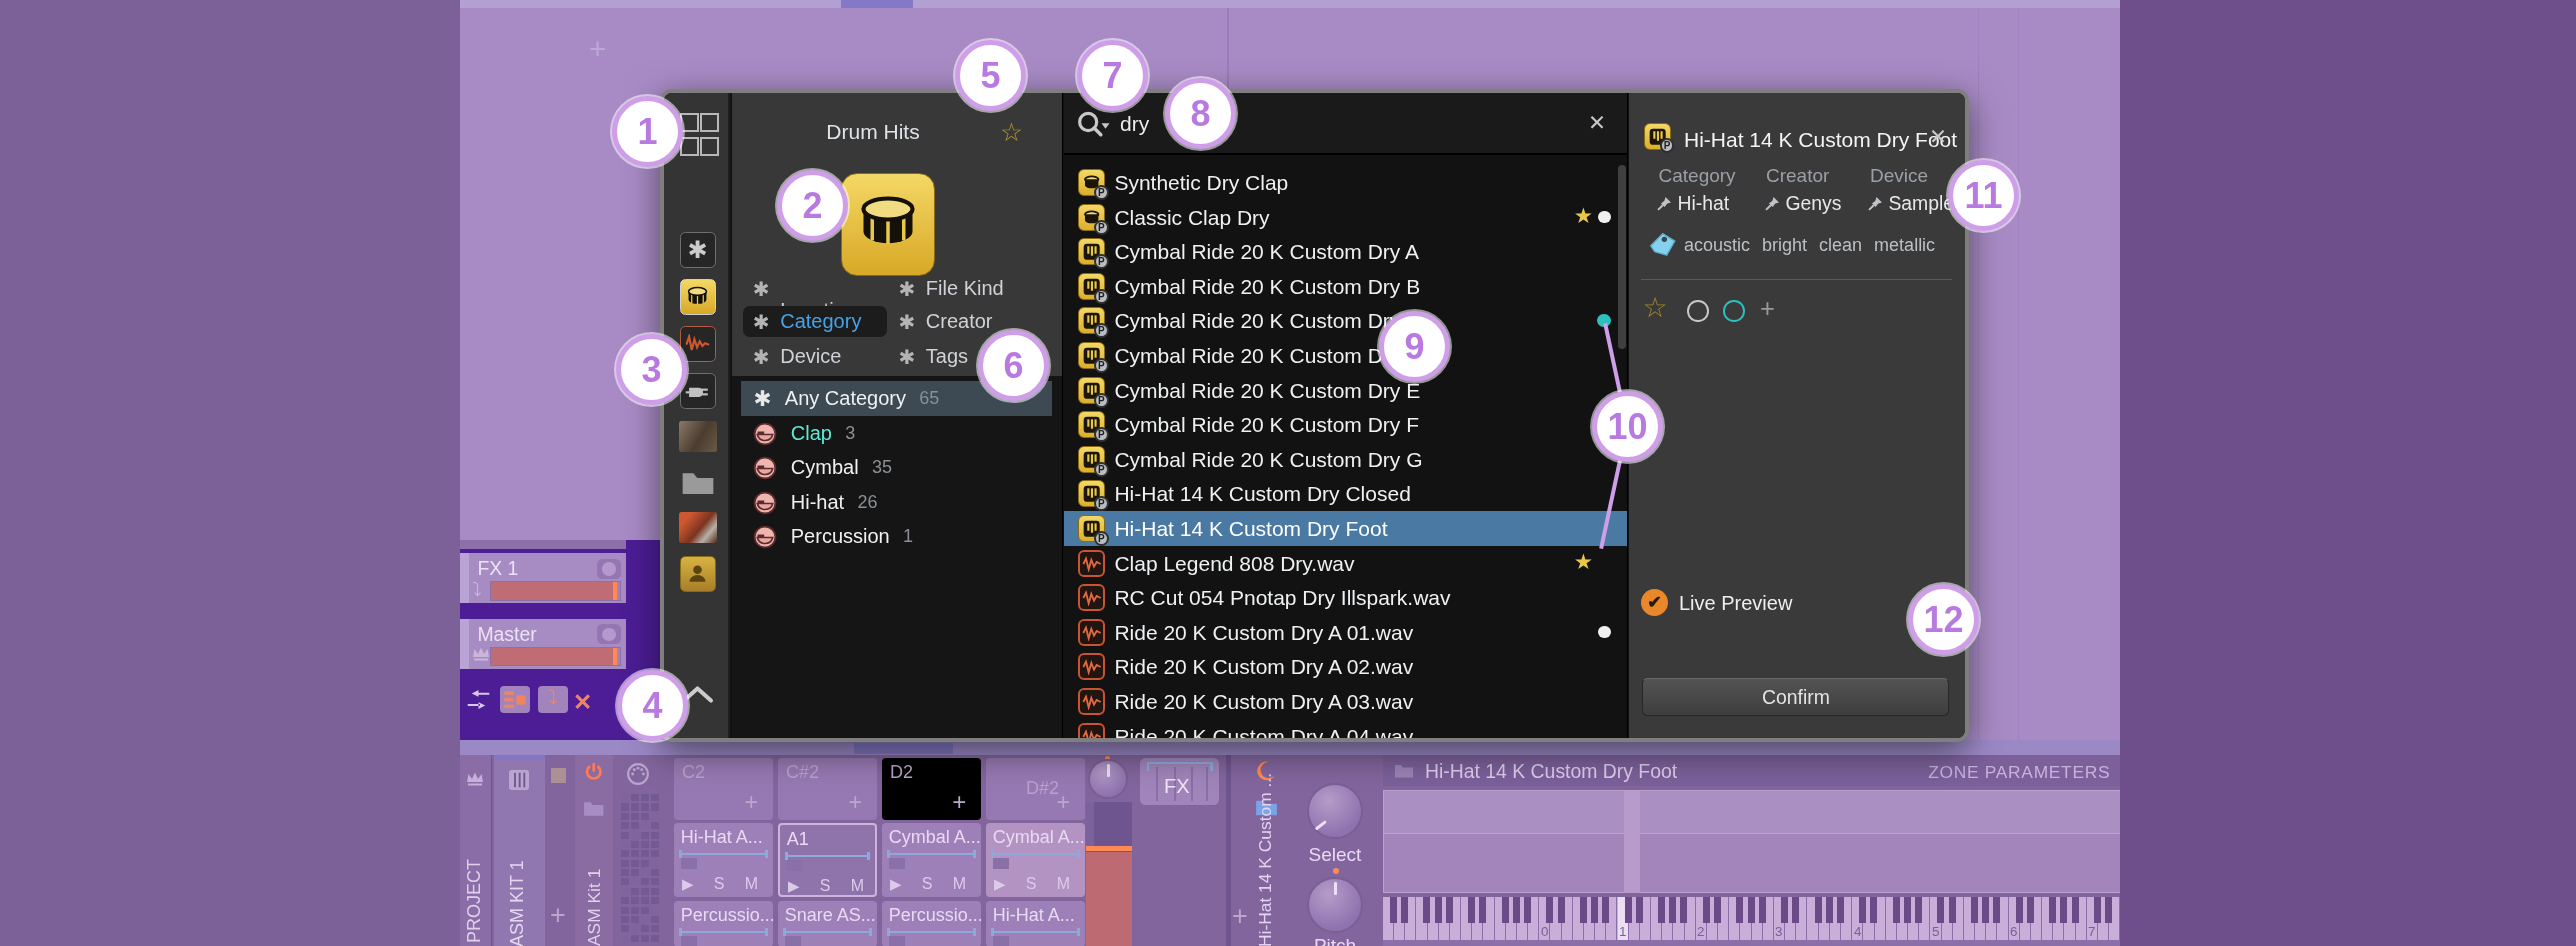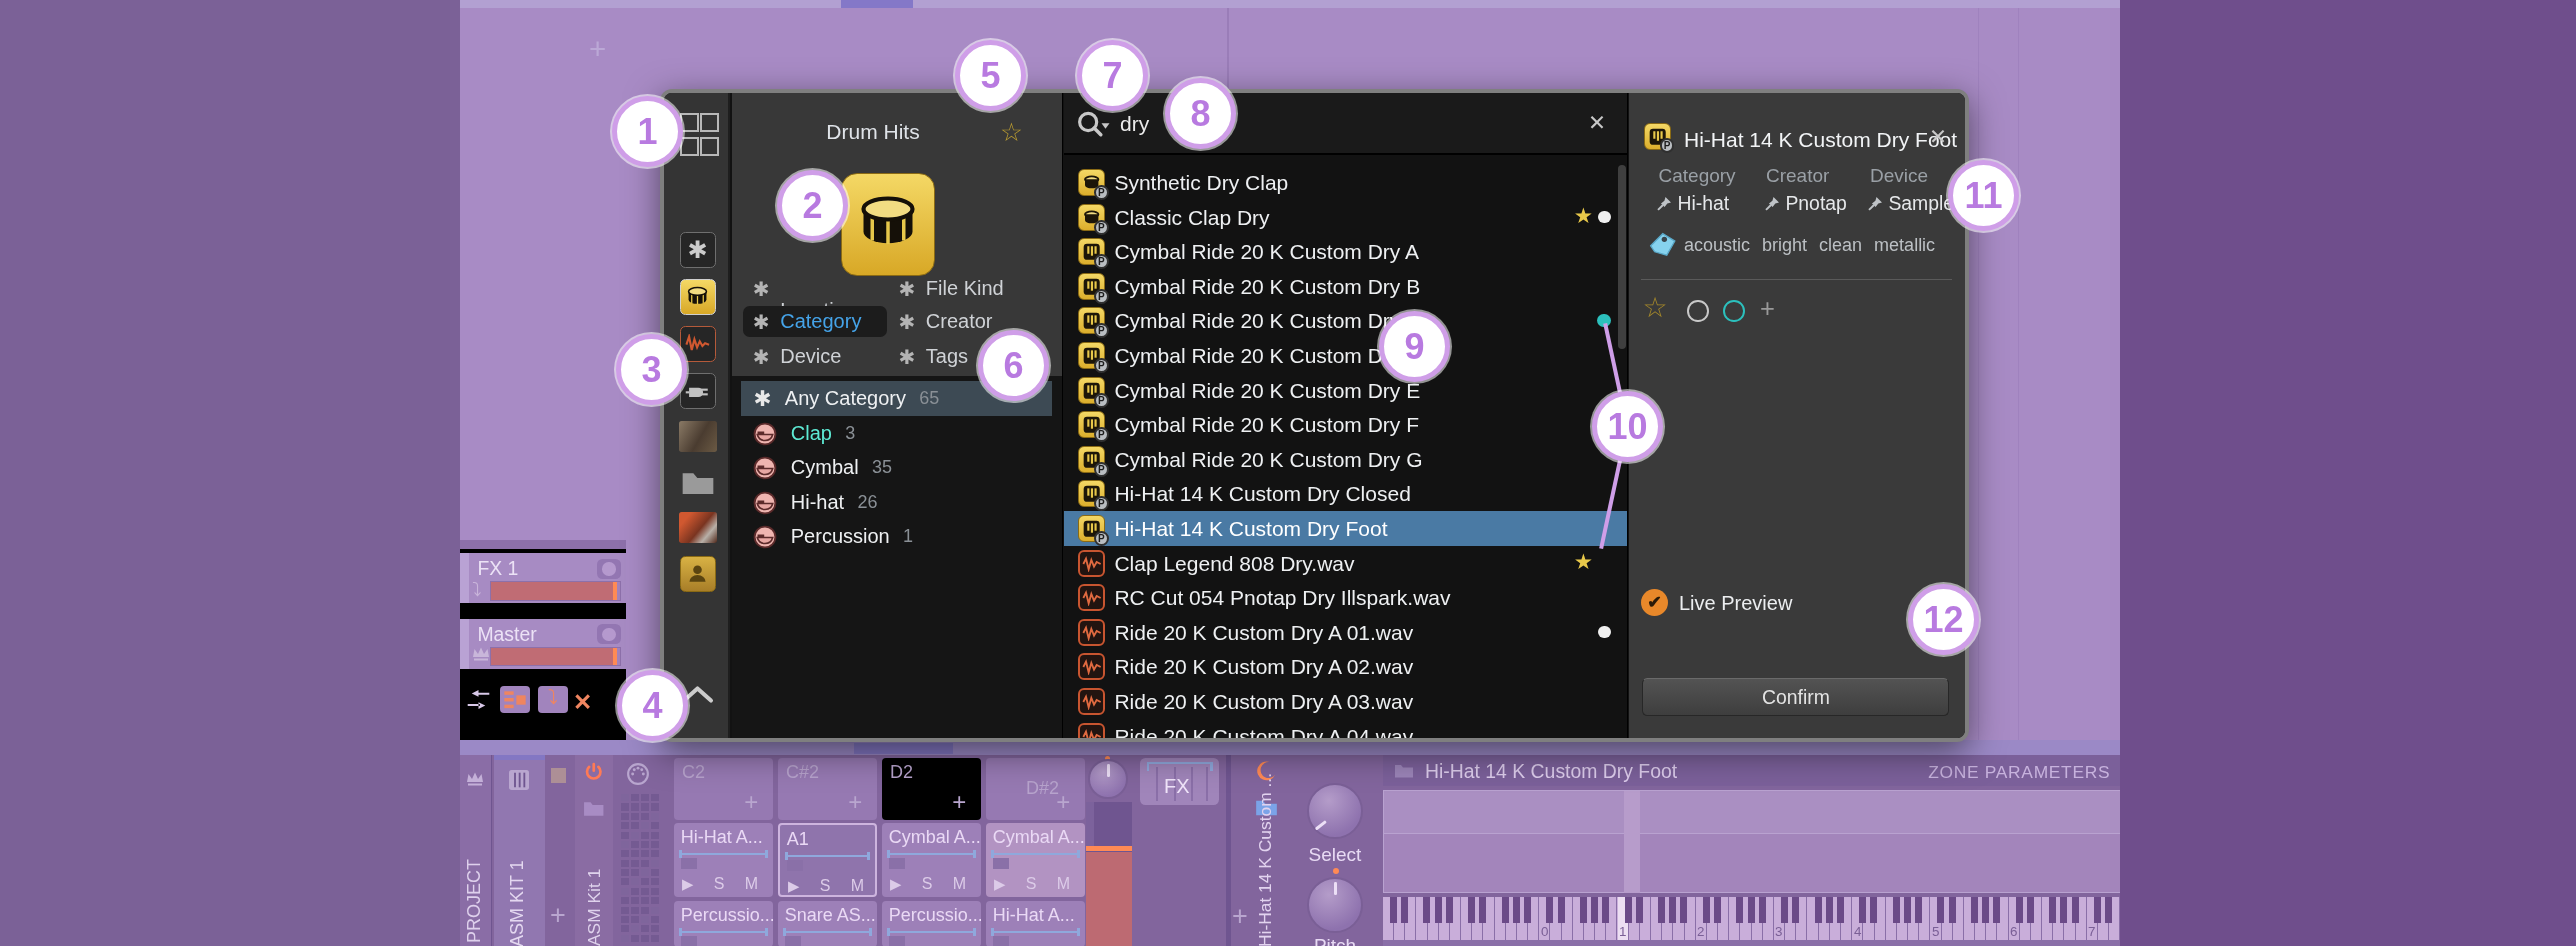--- a/index.html
+++ b/index.html
@@ -51,21 +51,21 @@
   <div class="abs" style="left:0;top:0;width:460px;height:947px;background:#7b6197;border-right:2.7px solid #6d5390;"></div>
   <div class="abs" style="left:460px;top:0;width:1660px;height:740px;background:#a88bc5;"></div>
   <div class="abs" style="left:2120px;top:0;width:456px;height:947px;background:#6f4e8c;"></div>
   <div class="abs" style="left:1227px;top:0;width:2px;height:93px;background:#9a7db8;"></div>
   <div class="abs" style="left:1978px;top:0;width:1.3px;height:740px;background:#9f82be;"></div>
   <div class="abs" style="left:2018px;top:0;width:1.3px;height:740px;background:#9f82be;"></div>
   <div class="abs" style="left:460px;top:0;width:1660px;height:8px;background:#b2a0d2;"></div>
   <div class="abs" style="left:841px;top:0;width:72px;height:8px;background:#8478c8;"></div>
   <div class="abs" style="left:589px;top:32px;font-size:29.5px;color:#bba8d6;">+</div>
 
-  <div class="abs" style="left:460px;top:540px;width:166px;height:200px;background:#000000;">
+  <div class="abs" style="left:460px;top:540px;width:166px;height:200px;background:#4c1d95;padding-left:48px;">
     <div class="abs" style="left:0;top:0;width:166px;height:9.4px;background:#8d70aa;"></div>
 
     <div class="abs" style="left:0;top:13.4px;width:166px;height:50px;background:#a78bc3;">
       <div class="abs" style="left:0;top:0;width:9.4px;height:50px;background:#b9a2d4;"></div>
       <div class="abs" style="left:17.4px;top:4px;font-size:19.4px;color:#ece2f6;">FX 1</div>
       <div class="abs" style="left:137px;top:5.4px;width:24px;height:20px;border-radius:5.4px;background:#9376b2;">
         <div class="abs" style="left:5.4px;top:3.4px;width:13.4px;height:13.4px;border-radius:50%;background:#b599ce;"></div>
       </div>
       <div class="abs" style="left:12px;top:25.5px;color:#c9b4da;font-size:19px;">⤵</div>
       <div class="abs" style="left:29.5px;top:28px;width:129px;height:17.4px;background:#a282bb;border:1.3px solid #8d70aa;">
@@ -905,21 +905,21 @@
             <span style="font-size:19.4px;color:#e6e8ea;">Hi-hat</span>
           </div>
           <div class="abs" style="left: 137px; top: 72px; font-size: 19px; color: rgb(154, 160, 166);">Creator</div>
           <div class="abs" style="left: 135px; top: 99px; display: flex; align-items: center; gap: 5.4px;">
             <span style="display:inline-flex;">
               <svg width="16" height="16" viewBox="0 0 16 16" fill="#bfc3c7">
                 <path d="M9.5 1 L15 6.5 L11.3 7.6 L8.6 11 L5 7.4 L8.4 4.7 Z"></path>
                 <rect x="1" y="10.4" width="7" height="2" transform="rotate(-45 4.5 11.4)"></rect>
               </svg>
             </span>
-            <span style="font-size:19.4px;color:#e6e8ea;">Pnotap</span>
+            <span style="font-size:19.4px;color:#e6e8ea;">Genys</span>
           </div>
           <div class="abs" style="left: 241px; top: 72px; font-size: 19px; color: rgb(154, 160, 166);">Device</div>
           <div class="abs" style="left: 238px; top: 99px; display: flex; align-items: center; gap: 5.4px;">
             <span style="display:inline-flex;">
               <svg width="16" height="16" viewBox="0 0 16 16" fill="#bfc3c7">
                 <path d="M9.5 1 L15 6.5 L11.3 7.6 L8.6 11 L5 7.4 L8.4 4.7 Z"></path>
                 <rect x="1" y="10.4" width="7" height="2" transform="rotate(-45 4.5 11.4)"></rect>
               </svg>
             </span>
             <span style="font-size:19.4px;color:#e6e8ea;">Sampler</span>

